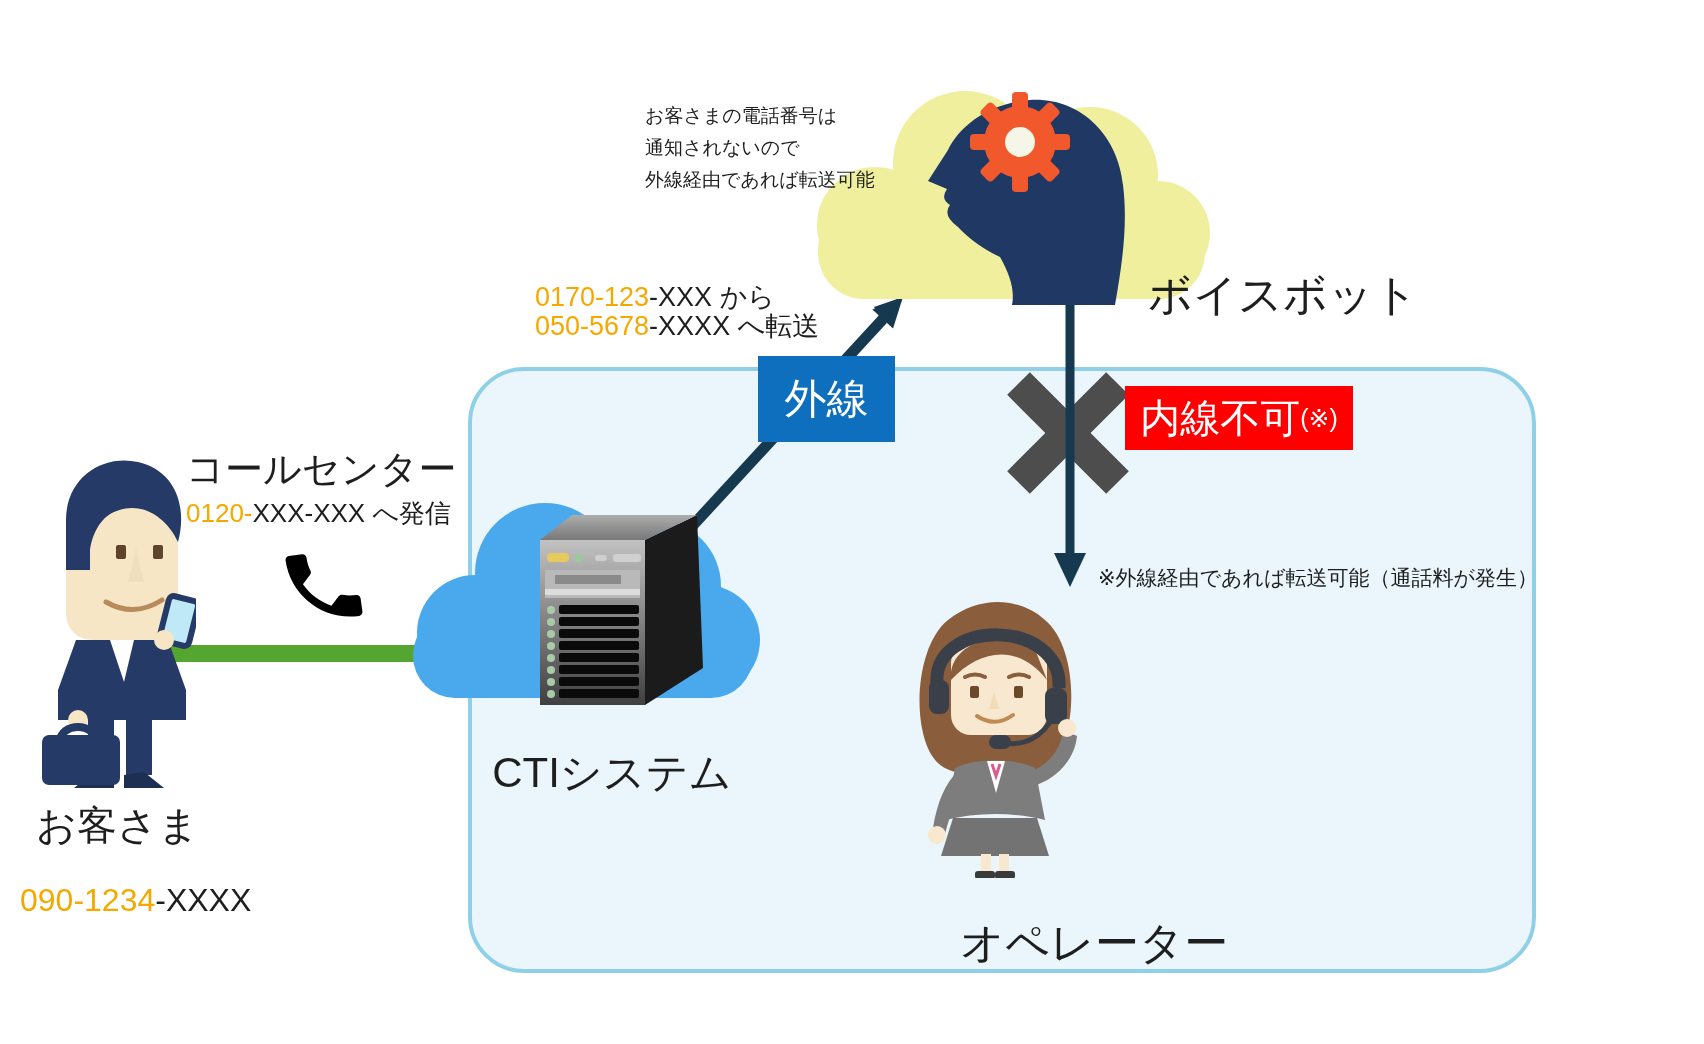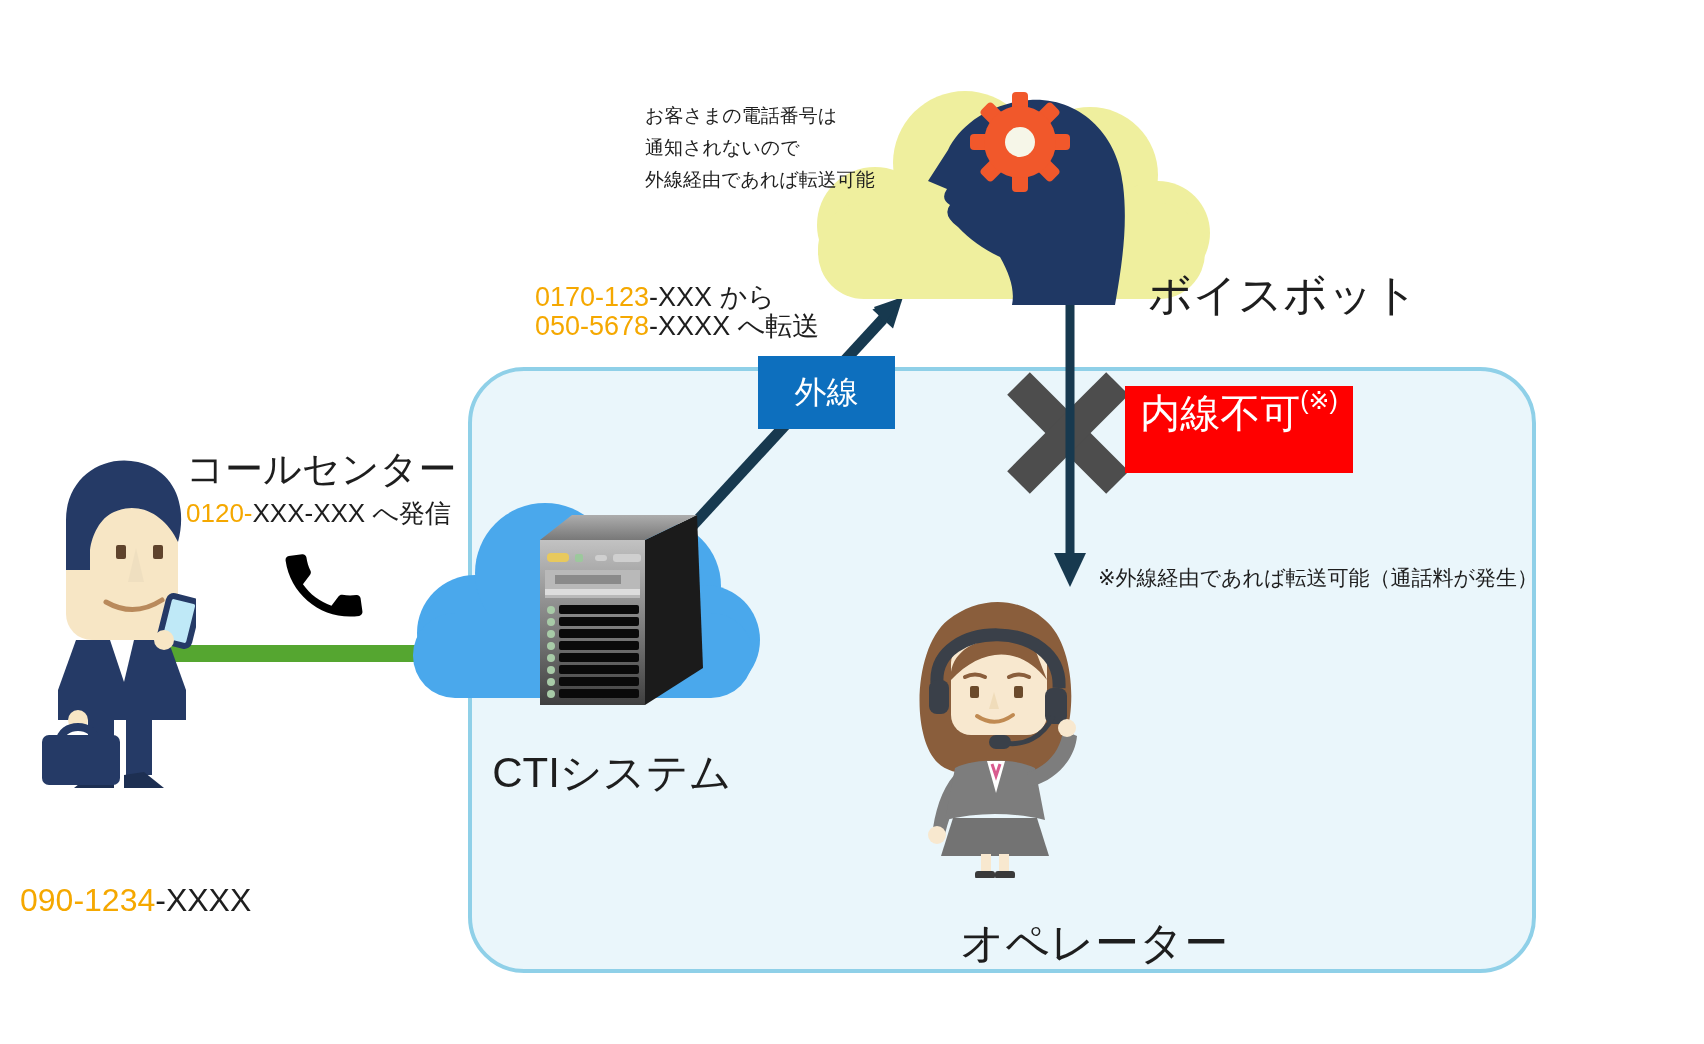--- a/index.html
+++ b/index.html
@@ -27,26 +27,26 @@
     margin-top:-16px; background:var(--x-gray,#4D4D4D);
   }
   .x-mark::before { transform:rotate(45deg); }
   .x-mark::after  { transform:rotate(-45deg); }
 
   .arrows { left:0; top:0; width:1704px; height:1044px; z-index:3; pointer-events:none; }
   .layer4 { z-index:4; } .layer5 { z-index:5; }
 
   
   .badge-gaisen {
-    left:758px; top:356px; width:137px; height:73px; background:var(--badge-blue,#0D6FBE);
-    color:#fff; font-size:32px; display:flex; align-items:center; justify-content:center; z-index:6;
+    left:758px; top:356px; width:137px; height:86px; background:var(--badge-blue,#0D6FBE);
+    color:#fff; font-size:42px; display:flex; align-items:center; justify-content:center; z-index:6;
   }
   .badge-naisen {
-    left:1125px; top:386px; width:228px; height:87px; background:var(--alert-red,#FF0000);
-    color:#fff; display:flex; align-items:flex-start; justify-content:center; z-index:6; font-size:40px;
+    left:1125px; top:386px; width:228px; height:64px; background:var(--alert-red,#FF0000);
+    color:#fff; display:flex; align-items:center; justify-content:center; z-index:6; font-size:40px;
   }
   .badge-naisen .suffix { font-size:25px; }
 
   
   .hl { color:var(--accent-orange,#F5A800); }
   .t-vb-problem   { left:645px;  top:100px; font-size:19px; line-height:32px; z-index:6; }
   .t-transfer     { left:535px;  top:283px; font-size:27px; line-height:29px; z-index:6; }
   .t-callcenter   { left:186px;  top:446px; font-size:38px; line-height:46px; z-index:6; }
   .t-dial         { left:186px;  top:496px; font-size:26px; z-index:6; }
   .t-customer     { left:36px;   top:798px; font-size:40px; z-index:6; }
@@ -238,20 +238,21 @@
   <div class="abs t-transfer">
     <div><span class="hl">0170-123</span><span>-XXX から</span></div>
     <div><span class="hl">050-5678</span><span>-XXXX へ転送</span></div>
   </div>
 
   <div class="abs t-callcenter">コールセンター</div>
   <div class="abs t-dial">
     <span class="hl">0120-</span><span>XXX-XXX へ発信</span>
   </div>
 
+  <div class="abs t-customer">お客さま</div>
   <div class="abs t-cust-phone">
     <span class="hl">090-1234</span><span>-XXXX</span>
   </div>
 
   <div class="abs t-cti">CTIシステム</div>
 
   <div class="abs t-voicebot">ボイスボット</div>
 
 
   <div class="abs t-footnote">※外線経由であれば転送可能（通話料が発生）</div>

